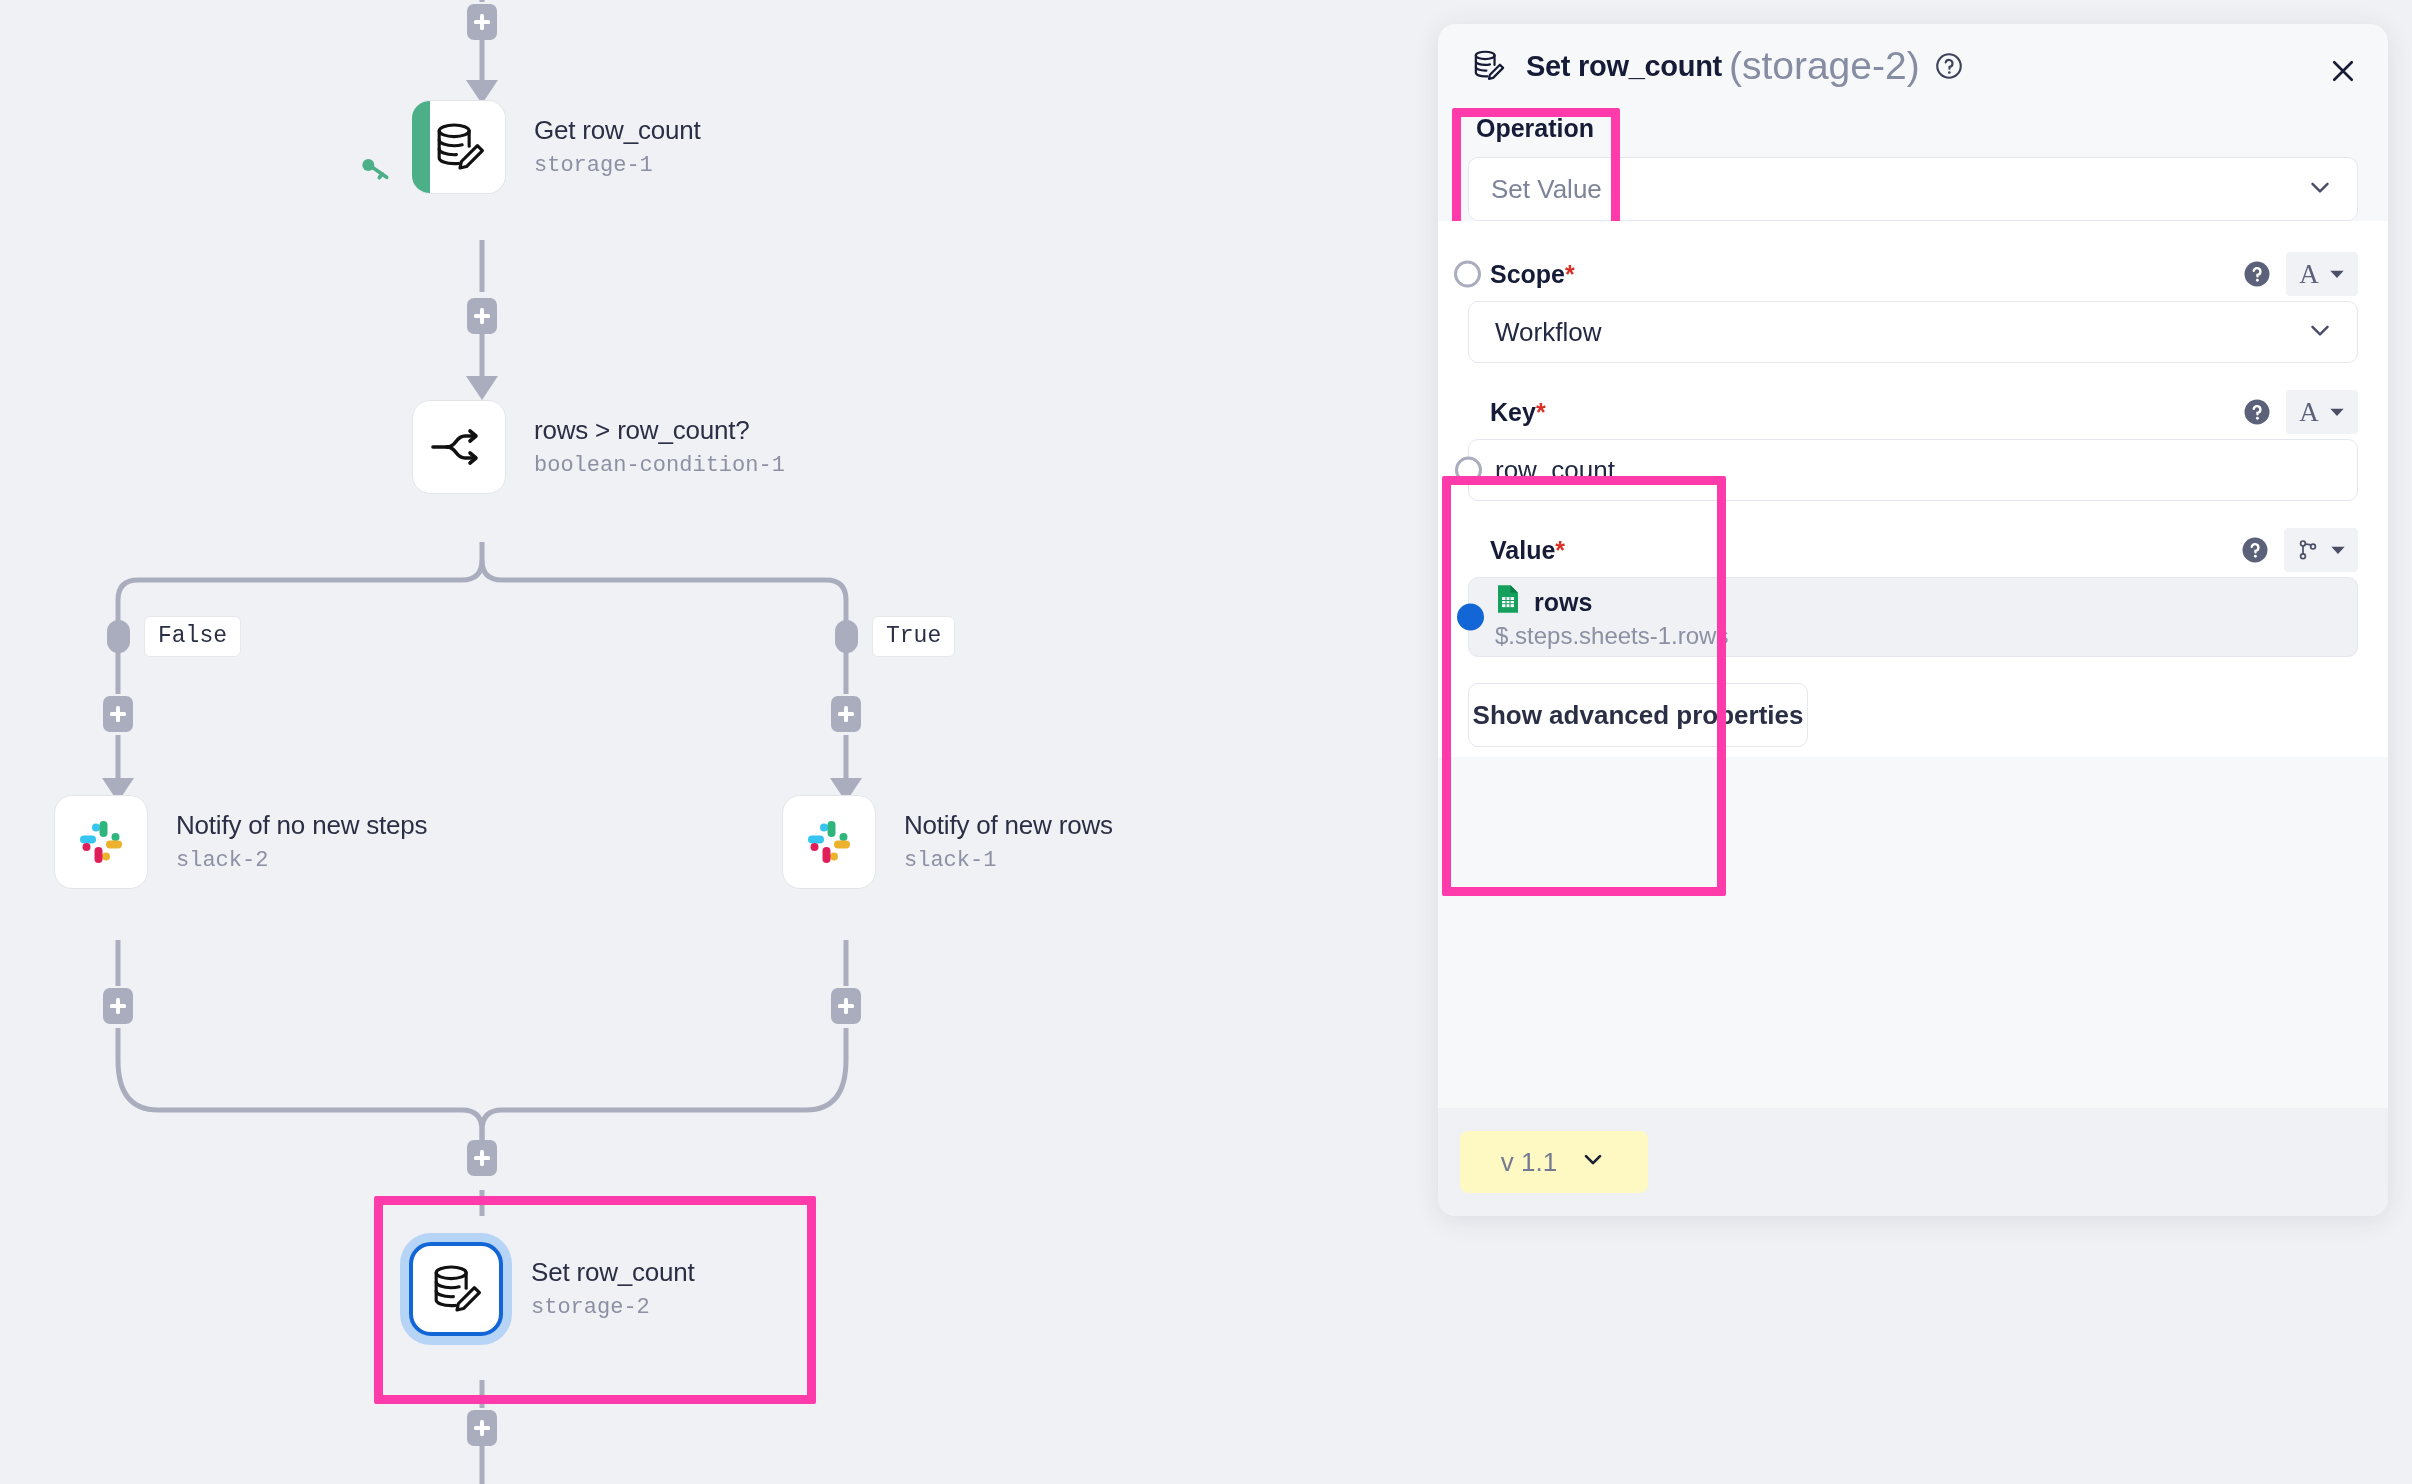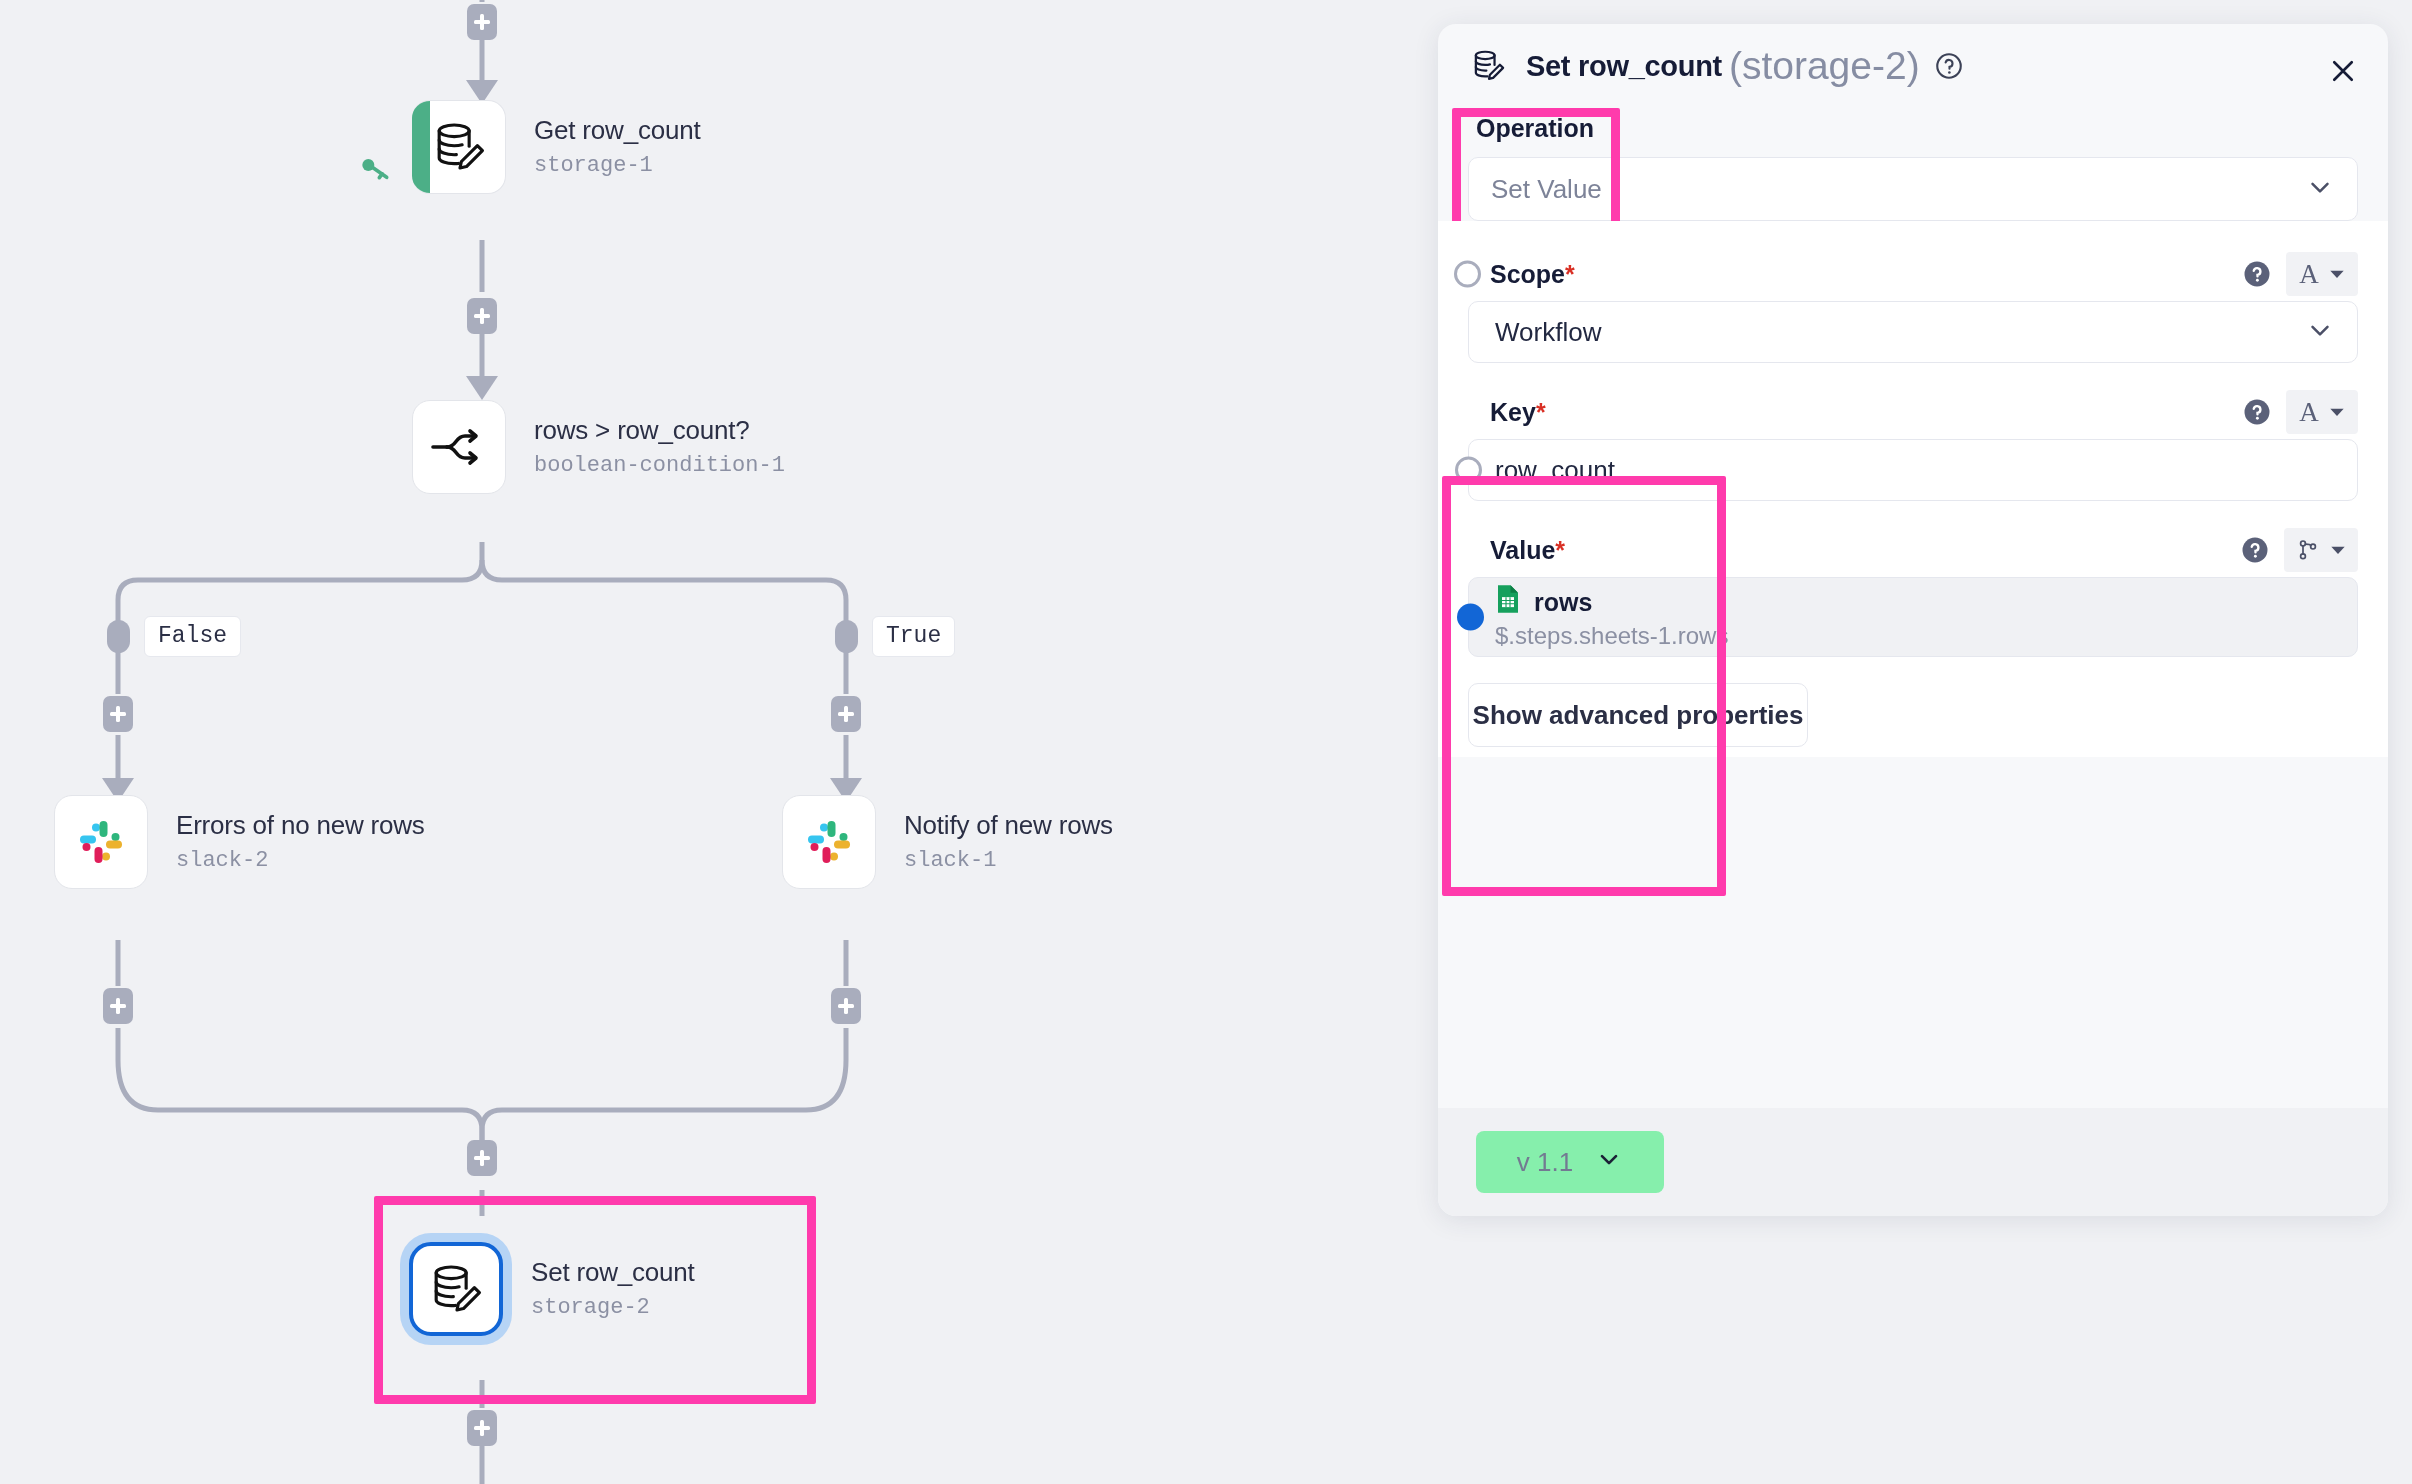--- a/index.html
+++ b/index.html
@@ -168,23 +168,23 @@
     height: 64px; width: 340px;
     display: flex; align-items: center; justify-content: center;
     font-size: 26px; color: #2b2f45; font-weight: 700;
   }
 
   .panel-footer {
     position: absolute; left: 0; right: 0; bottom: 0; height: 108px;
     background: #f0f1f4; display: flex; align-items: center; padding-left: 22px;
   }
   .ver-select {
-    background: #86efac; border-radius: 8px; height: 62px; width: 188px;
+    background: #fef9c3; border-radius: 8px; height: 62px; width: 188px;
     display: flex; align-items: center; justify-content: center; gap: 22px;
-    font-size: 26px; color: #737a92; margin-left: 16px;
+    font-size: 26px; color: #737a92;
   }
 </style>
 </head>
 <body>
 
 <div id="app">
 
   <div id="canvas">
 
     <svg class="svg-layer">
@@ -299,21 +299,21 @@
             <rect x="25.5" y="6" width="8" height="16" rx="4" fill="#2eb67d"></rect>
             <rect x="37.5" y="18" width="8" height="8" rx="4" fill="#2eb67d"></rect>
             <rect x="32" y="25.5" width="16" height="8" rx="4" fill="#ecb22e"></rect>
             <rect x="28" y="37.5" width="8" height="8" rx="4" fill="#ecb22e"></rect>
             <rect x="20.5" y="32" width="8" height="16" rx="4" fill="#e01e5a"></rect>
             <rect x="8.5" y="28" width="8" height="8" rx="4" fill="#e01e5a"></rect>
           </svg>
         </div>
       </div>
       <div class="node-text">
-        <div class="node-title">Errors of no new rows</div>
+        <div class="node-title">Notify of no new steps</div>
         <div class="node-sub">slack-2</div>
       </div>
     </div>
 
     <div class="node" style="left:782px; top:795px;">
       <div class="node-icon-box">
         <div class="node-icon">
           <svg width="54" height="54" viewBox="0 0 54 54">
             <rect x="6" y="20.5" width="16" height="8" rx="4" fill="#36c5f0"></rect>
             <rect x="18" y="8.5" width="8" height="8" rx="4" fill="#36c5f0"></rect>

